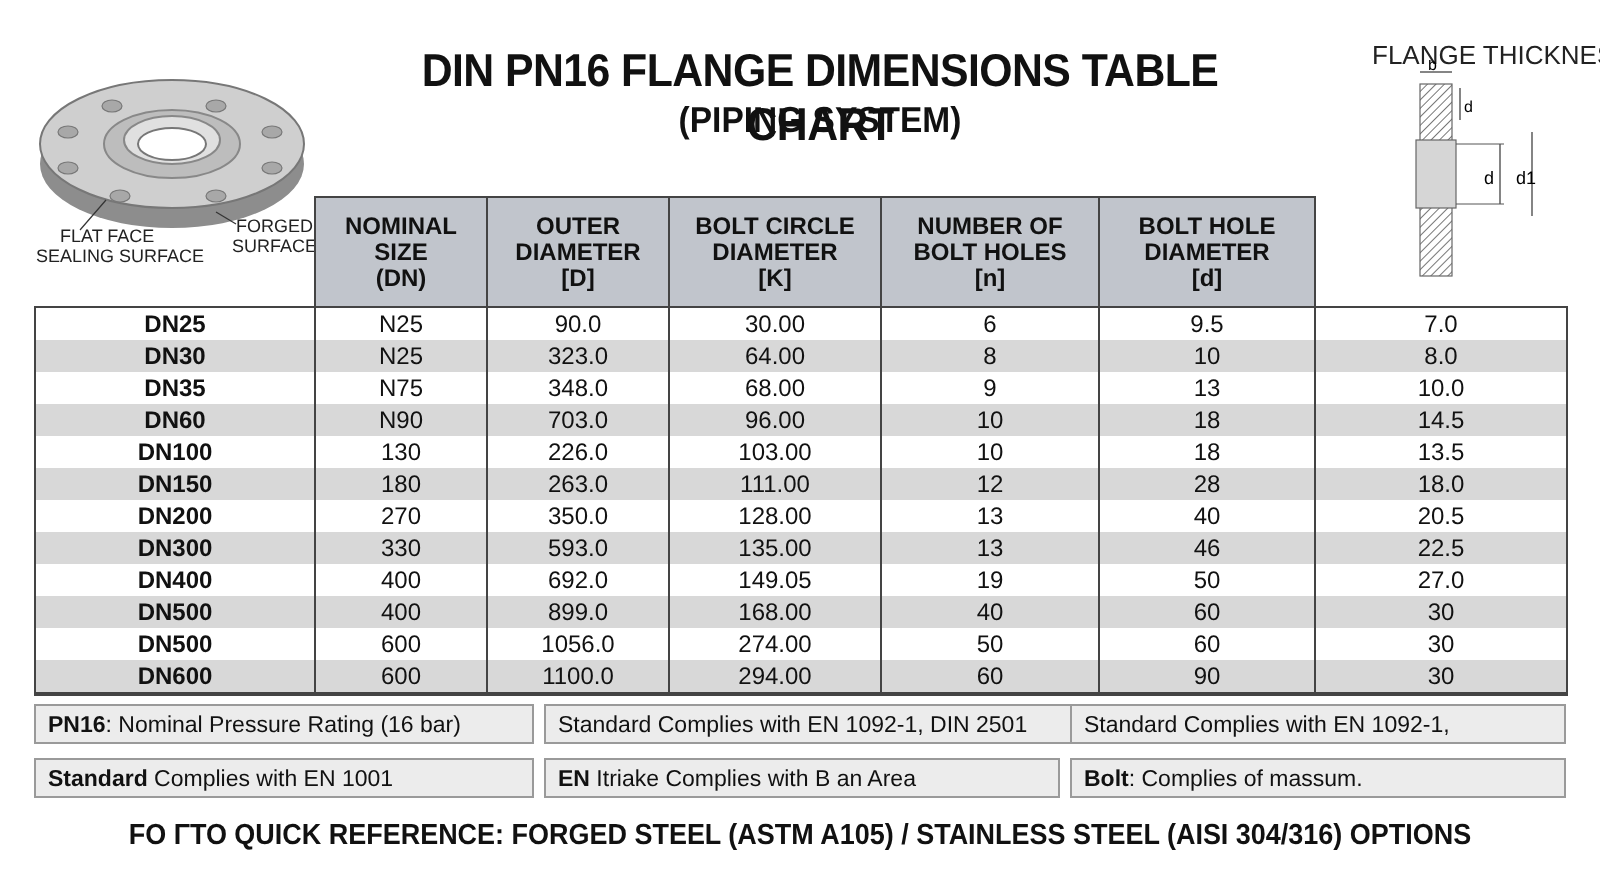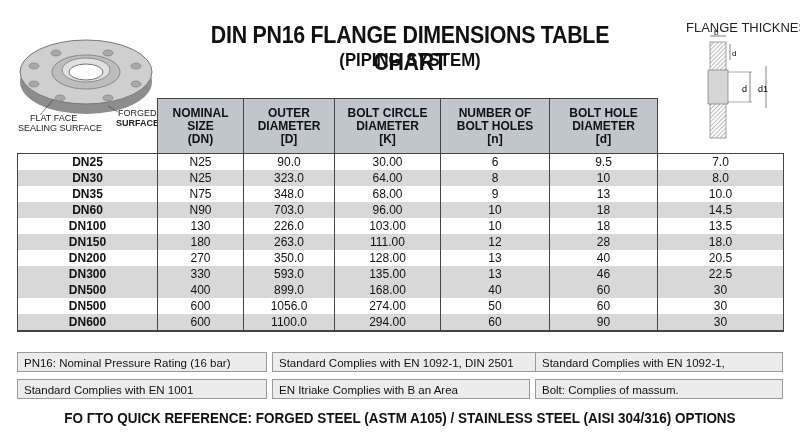--- a/index.html
+++ b/index.html
@@ -35,21 +35,21 @@
     }
     tr.alt td { background: #d8d8d8; margin-top: 28px; }
     td.dn { font-weight: bold; }
     tbody tr:last-child td { border-bottom: 2px solid #444; }
 
     
     .note {
       position: absolute; height: 20px; background: #ececec; border: 1px solid #9a9a9a;
       font-size: 11.5px; line-height: 20px; padding-left: 6px; box-sizing: border-box; white-space: nowrap; overflow: hidden;
     }
-    .note b { font-weight: normal; }
+    .note b { font-weight: bold; }
     .footer {
       position: absolute; left: 0; top: 410px; width: 800px; text-align: center;
       font-size: 14.5px; font-weight: bold; transform: scaleX(0.93);
     }
   </style>
 </head>
 <body>
 
 <svg class="flange-art" viewBox="0 0 150 100">
   <ellipse cx="78" cy="52" rx="66" ry="32" fill="#8d8d8d"></ellipse>
@@ -66,21 +66,21 @@
       <ellipse cx="128" cy="54" rx="5" ry="3"></ellipse>
     <ellipse cx="52" cy="68" rx="5" ry="3"></ellipse>
       <ellipse cx="100" cy="68" rx="5" ry="3"></ellipse>
   </g>
   <line x1="45" y1="70" x2="32" y2="85" stroke="#333" stroke-width="0.6"></line>
   <line x1="100" y1="76" x2="110" y2="82" stroke="#333" stroke-width="0.6"></line>
 </svg>
 <div class="lbl" style="left:30px;top:113px;">FLAT FACE</div>
 <div class="lbl" style="left:18px;top:123px;">SEALING SURFACE</div>
 <div class="lbl" style="left:118px;top:108px;">FORGED</div>
-<div class="lbl" style="left:116px;top:118px;font-weight:bold;">SURFACE</div>
+<div class="lbl" style="left:116px;top:118px;">SURFACE</div>
 
 <div class="thick-title">FLANGE THICKNESS [b]</div>
 <svg class="thick-art" viewBox="0 0 100 110">
   <defs>
     <pattern id="hatch" width="3" height="3" patternUnits="userSpaceOnUse" patternTransform="rotate(45)">
       <line x1="0" y1="0" x2="0" y2="3" stroke="#777" stroke-width="1"></line>
     </pattern>
   </defs>
   <rect x="10" y="12" width="16" height="96" fill="url(#hatch)" stroke="#666" stroke-width="0.6"></rect>
   <rect x="8" y="40" width="20" height="34" fill="#d6d6d6" stroke="#666" stroke-width="0.6"></rect>
@@ -187,20 +187,29 @@
         </tr>
         <tr class="alt">
           <td class="dn">DN300</td>
           <td>330</td>
           <td>593.0</td>
           <td>135.00</td>
           <td>13</td>
           <td>46</td>
           <td>22.5</td>
         </tr>
+        <tr>
+          <td class="dn">DN400</td>
+          <td>400</td>
+          <td>692.0</td>
+          <td>149.05</td>
+          <td>19</td>
+          <td>50</td>
+          <td>27.0</td>
+        </tr>
         <tr class="alt">
           <td class="dn">DN500</td>
           <td>400</td>
           <td>899.0</td>
           <td>168.00</td>
           <td>40</td>
           <td>60</td>
           <td>30</td>
         </tr>
         <tr>

